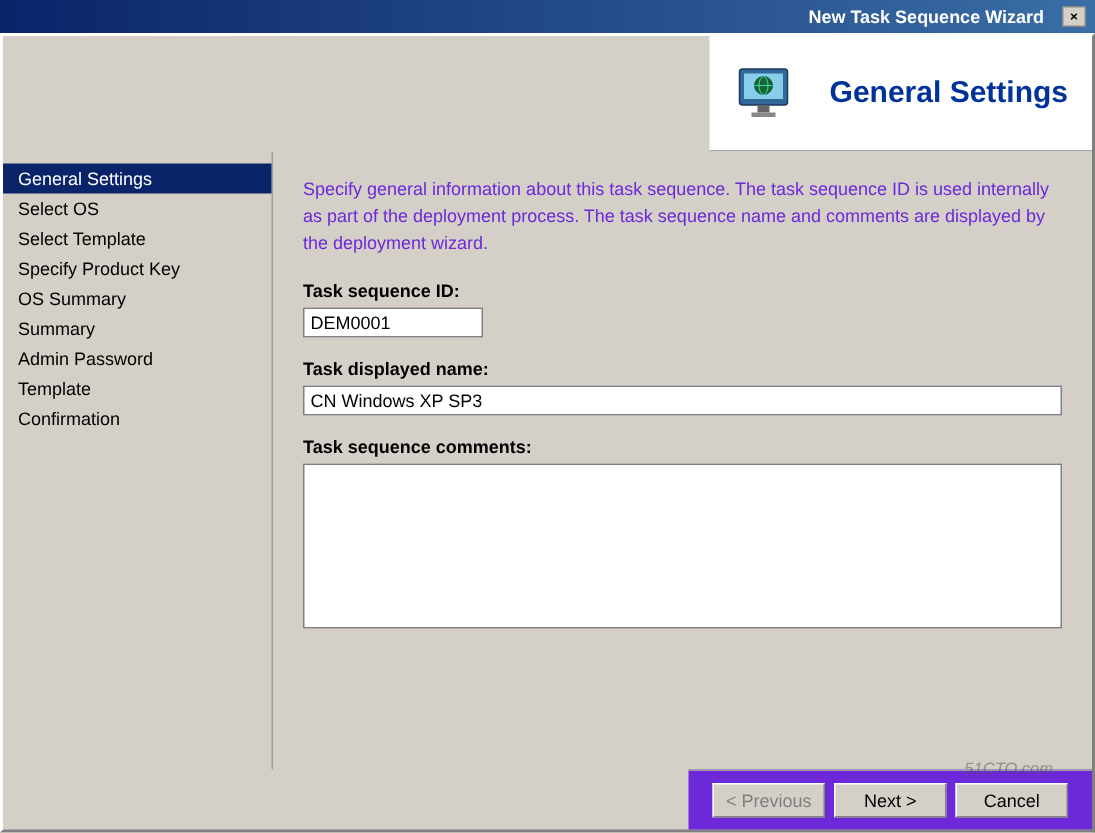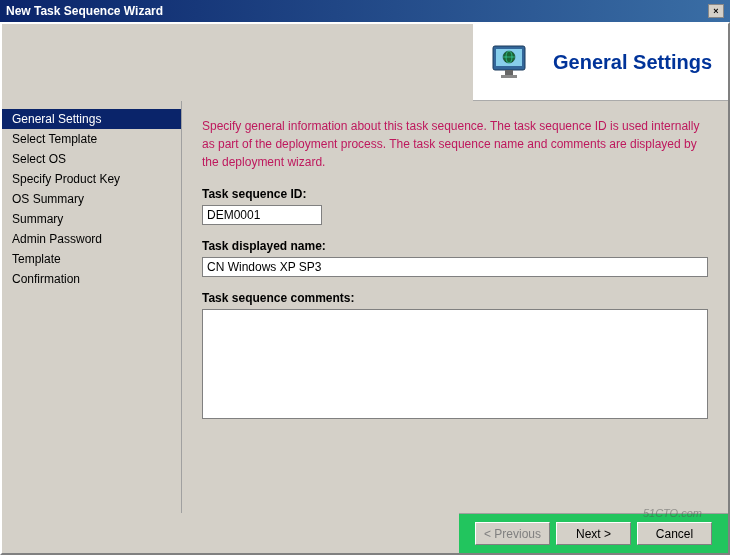--- a/index.html
+++ b/index.html
@@ -12,24 +12,25 @@
       overflow: hidden;
     }
 
     
     .title-bar {
       background: linear-gradient(to right, #0a246a, #3a6ea5);
       color: white;
       height: 22px;
       display: flex;
       align-items: center;
-      justify-content: space-between;
+      justify-content: flex-end;
       padding: 0 6px;
       font-size: 12px;
       font-weight: bold;
+      gap: 12px;
     }
     .title-bar-buttons {
       display: flex;
       gap: 2px;
     }
     .title-bar-btn {
       width: 16px;
       height: 14px;
       background: #d4d0c8;
       border: 1px solid #888;
@@ -103,21 +104,21 @@
 
     
     .content {
       flex: 1;
       padding: 16px 20px;
       background: #d4d0c8;
       overflow-y: auto;
     }
     .description-text {
       font-size: 12px;
-      color: #be185d;
+      color: #6d28d9;
       line-height: 1.5;
       margin-bottom: 16px;
     }
     .field-label {
       font-size: 12px;
       margin-bottom: 4px;
       color: #000;
       font-weight: bold;
     }
     .field-input {
@@ -146,21 +147,21 @@
       font-family: 'Tahoma', 'Arial', sans-serif;
       resize: none;
       outline: none;
     }
     .field-group {
       margin-bottom: 14px;
     }
 
     
     .dialog-footer {
-      background: #22c55e;
+      background: #6d28d9;
       border-top: 1px solid #a0a0a0;
       padding: 8px 16px;
       display: flex;
       justify-content: flex-end;
       align-items: center;
       gap: 6px;
     }
     .footer-btn {
       min-width: 75px;
       height: 23px;
@@ -223,24 +224,24 @@
     <div class="header-title">General Settings</div>
   </div>
 
   <div class="dialog-body">
 
     <div class="sidebar">
       <div class="sidebar-item active">
         <span>General Settings</span>
       </div>
       <div class="sidebar-item">
+        <span>Select OS</span>
+      </div>
+      <div class="sidebar-item">
         <span>Select Template</span>
-      </div>
-      <div class="sidebar-item">
-        <span>Select OS</span>
       </div>
       <div class="sidebar-item">
         <span>Specify Product Key</span>
       </div>
       <div class="sidebar-item">
         <span>OS Summary</span>
       </div>
       <div class="sidebar-item">
         <span>Summary</span>
       </div>

